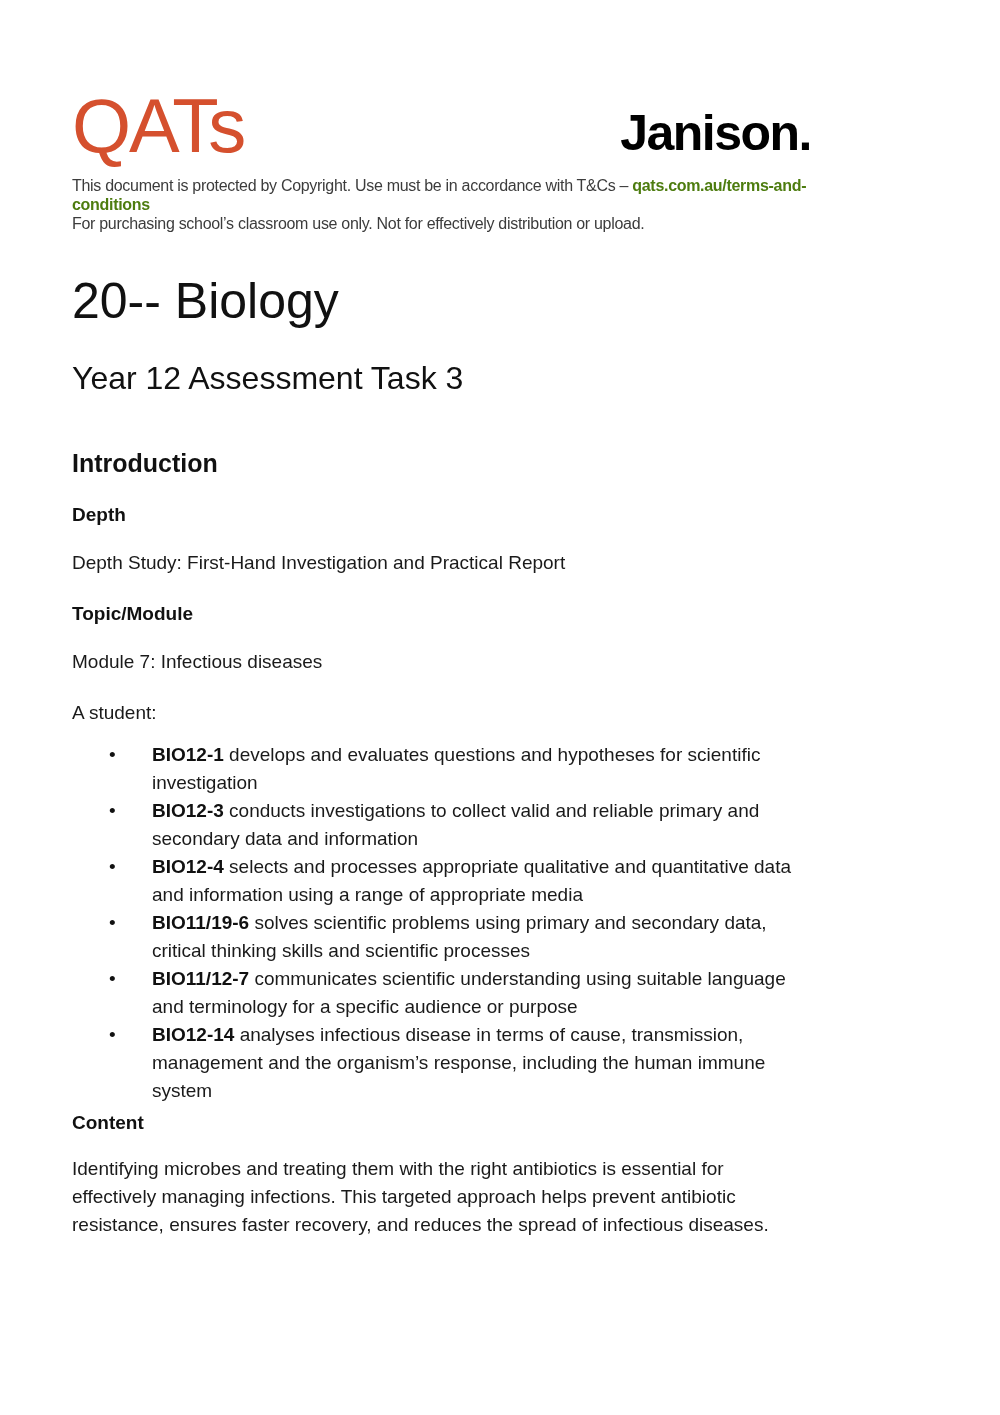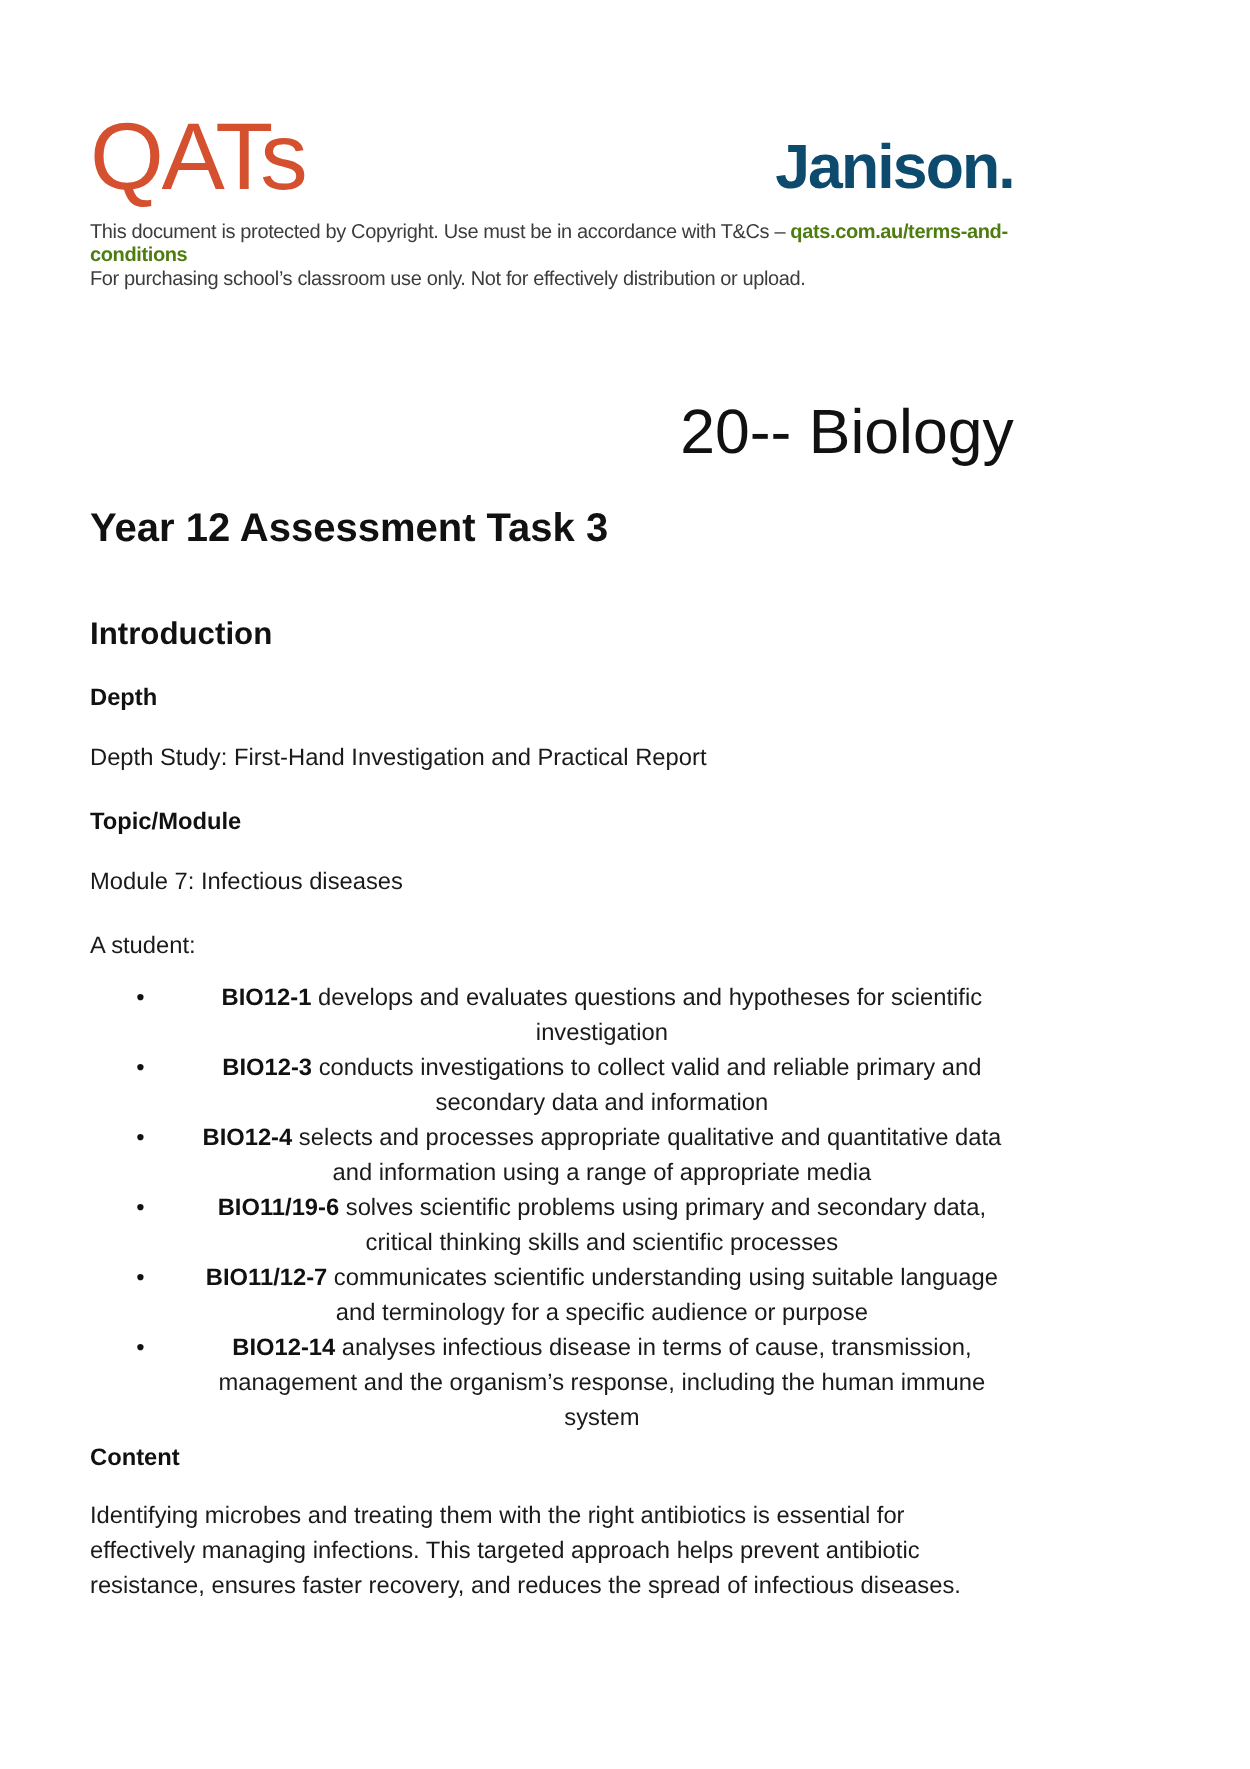--- a/index.html
+++ b/index.html
@@ -27,44 +27,43 @@
     line-height: 80px;
     font-weight: 400;
     letter-spacing: -2px;
     color: #D5502E;
   }
   .janison-logo {
     font-size: 50px;
     line-height: 54px;
     font-weight: 700;
     letter-spacing: -1.5px;
-    color: #0c4a6e;
+    color: #000000;
     margin-bottom: 6px;
   }
   .copyright {
     margin-top: 10px;
     font-size: 16px;
     line-height: 19px;
     letter-spacing: -0.3px;
     color: #3c3c3c;
   }
   .copyright b { font-weight: 700; color: #4d7c0f; }
   h1.doc-title {
-    margin-top: 84px;
+    margin-top: 40px;
     font-size: 50px;
     line-height: 57px;
     font-weight: 400;
     color: #111111;
-    text-align: right;
   }
   h2.doc-subtitle {
     margin-top: 30px;
     font-size: 32px;
     line-height: 37px;
-    font-weight: 700;
+    font-weight: 400;
     color: #111111;
   }
   h3.section-heading {
     margin-top: 52px;
     font-size: 25px;
     line-height: 29px;
     font-weight: 700;
     color: #111111;
   }
   h4.sub-heading {
@@ -77,21 +76,20 @@
   p.body-text {
     margin-top: 23px;
     font-size: 19px;
     line-height: 28px;
     max-width: 858px;
   }
   ul.outcomes-list {
     list-style: none;
     margin-top: 14px;
     max-width: 858px;
-    text-align: center;
   }
   ul.outcomes-list li {
     position: relative;
     padding-left: 80px;
     font-size: 19px;
     line-height: 28px;
   }
   ul.outcomes-list li::before {
     content: "\2022";
     position: absolute;

